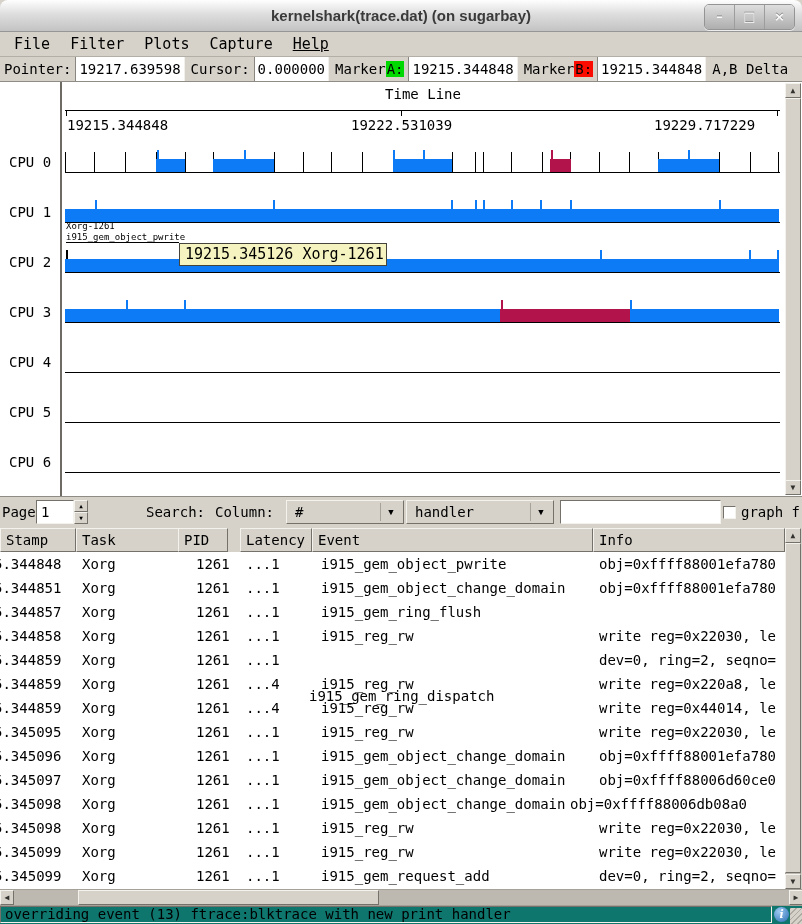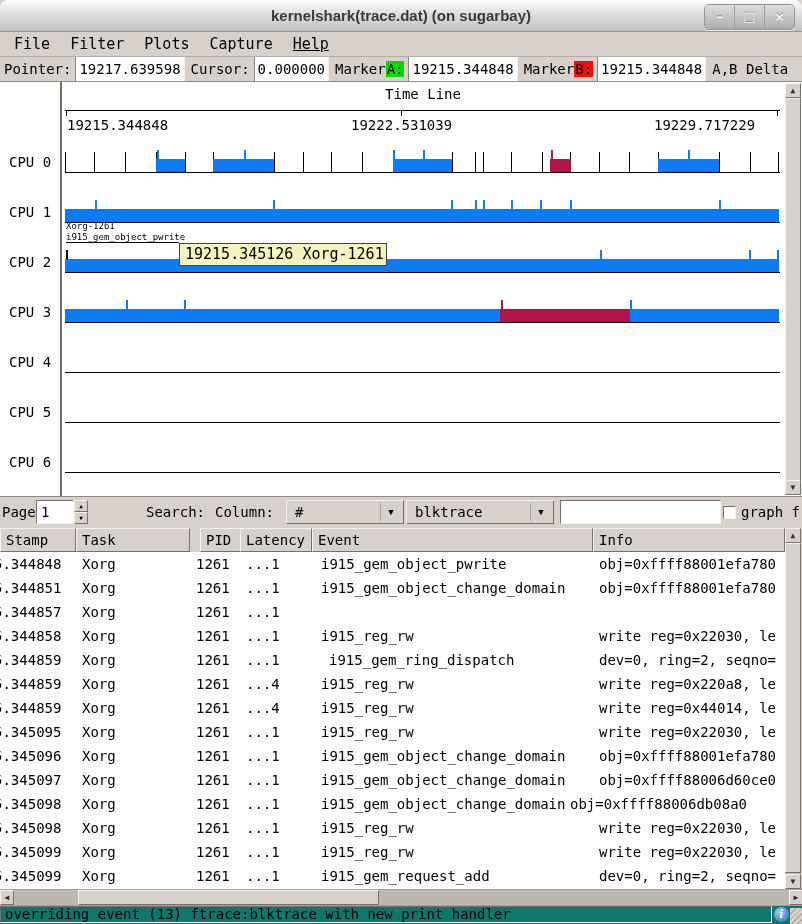--- a/index.html
+++ b/index.html
@@ -240,32 +240,32 @@
     <div style="top:0">▲</div>
     <div style="top:12px">▼</div>
   </div>
   <span class="ctl-label" style="left:146px">Search:</span>
   <span class="ctl-label" style="left:215px">Column:</span>
   <div class="combo" style="left:286px;width:118px;">
     <span>#</span>
     <span class="combo-arr">▼</span>
   </div>
   <div class="combo" style="left:406px;width:148px;">
-    <span>blktrace</span>
+    <span>handler</span>
     <span class="combo-arr">▼</span>
   </div>
   <div class="entry" style="left:560px;width:161px;"></div>
   <div class="checkbox"></div>
   <span class="ctl-label" style="left:741px">graph f</span>
 </div>
 
 <div class="thead" id="table-head">
     <div class="th" style="left: 0px; width: 76px;">Stamp</div>
     <div class="th" style="left: 76px; width: 114px;">Task</div>
-    <div class="th" style="left: 200px; width: 50px;">PID</div>
+    <div class="th" style="left: 178px; width: 50px;">PID</div>
     <div class="th" style="left: 240px; width: 72px;">Latency</div>
     <div class="th" style="left: 593px; width: 192px;">Info</div>
     <div class="th" style="left: 312px; width: 281px;">Event</div>
   </div>
 <div class="tbody" id="table-body">
     <div class="tr" style="top: 0px;">
       <div class="td c0" style="left: 0px; width: 76px;">5.344848</div>
       <div class="td c1" style="left: 76px; width: 114px;">Xorg</div>
       <div class="td c2" style="left: 190px; width: 50px;">1261</div>
       <div class="td c3" style="left: 240px; width: 72px;">...1</div>
@@ -278,35 +278,36 @@
       <div class="td c2" style="left: 190px; width: 50px;">1261</div>
       <div class="td c3" style="left: 240px; width: 72px;">...1</div>
       <div class="td c4" style="left: 312px; width: 281px;">i915_gem_object_change_domain</div>
       <div class="td c5" style="left: 593px; width: 192px;">obj=0xffff88001efa780</div>
     </div>
     <div class="tr" style="top: 48px;">
       <div class="td c0" style="left: 0px; width: 76px;">5.344857</div>
       <div class="td c1" style="left: 76px; width: 114px;">Xorg</div>
       <div class="td c2" style="left: 190px; width: 50px;">1261</div>
       <div class="td c3" style="left: 240px; width: 72px;">...1</div>
+      <div class="td c4" style="left: 312px; width: 281px;">i915_gem_ring_flush</div>
     </div>
     <div class="tr" style="top: 72px;">
       <div class="td c0" style="left: 0px; width: 76px;">5.344858</div>
       <div class="td c1" style="left: 76px; width: 114px;">Xorg</div>
       <div class="td c2" style="left: 190px; width: 50px;">1261</div>
       <div class="td c3" style="left: 240px; width: 72px;">...1</div>
       <div class="td c4" style="left: 312px; width: 281px;">i915_reg_rw</div>
       <div class="td c5" style="left: 593px; width: 192px;">write reg=0x22030, le</div>
     </div>
     <div class="tr" style="top: 96px;">
       <div class="td c0" style="left: 0px; width: 76px;">5.344859</div>
       <div class="td c1" style="left: 76px; width: 114px;">Xorg</div>
       <div class="td c2" style="left: 190px; width: 50px;">1261</div>
       <div class="td c3" style="left: 240px; width: 72px;">...1</div>
-      <div class="td c4" style="left: 320px; width: 281px;">i915_gem_ring_dispatch</div>
+      <div class="td c4" style="left: 300px; width: 281px; margin-top: 36px;">i915_gem_ring_dispatch</div>
       <div class="td c5" style="left: 593px; width: 192px;">dev=0, ring=2, seqno=</div>
     </div>
     <div class="tr" style="top: 120px;">
       <div class="td c0" style="left: 0px; width: 76px;">5.344859</div>
       <div class="td c1" style="left: 76px; width: 114px;">Xorg</div>
       <div class="td c2" style="left: 190px; width: 50px;">1261</div>
       <div class="td c3" style="left: 240px; width: 72px;">...4</div>
       <div class="td c4" style="left: 312px; width: 281px;">i915_reg_rw</div>
       <div class="td c5" style="left: 593px; width: 192px;">write reg=0x220a8, le</div>
     </div>

